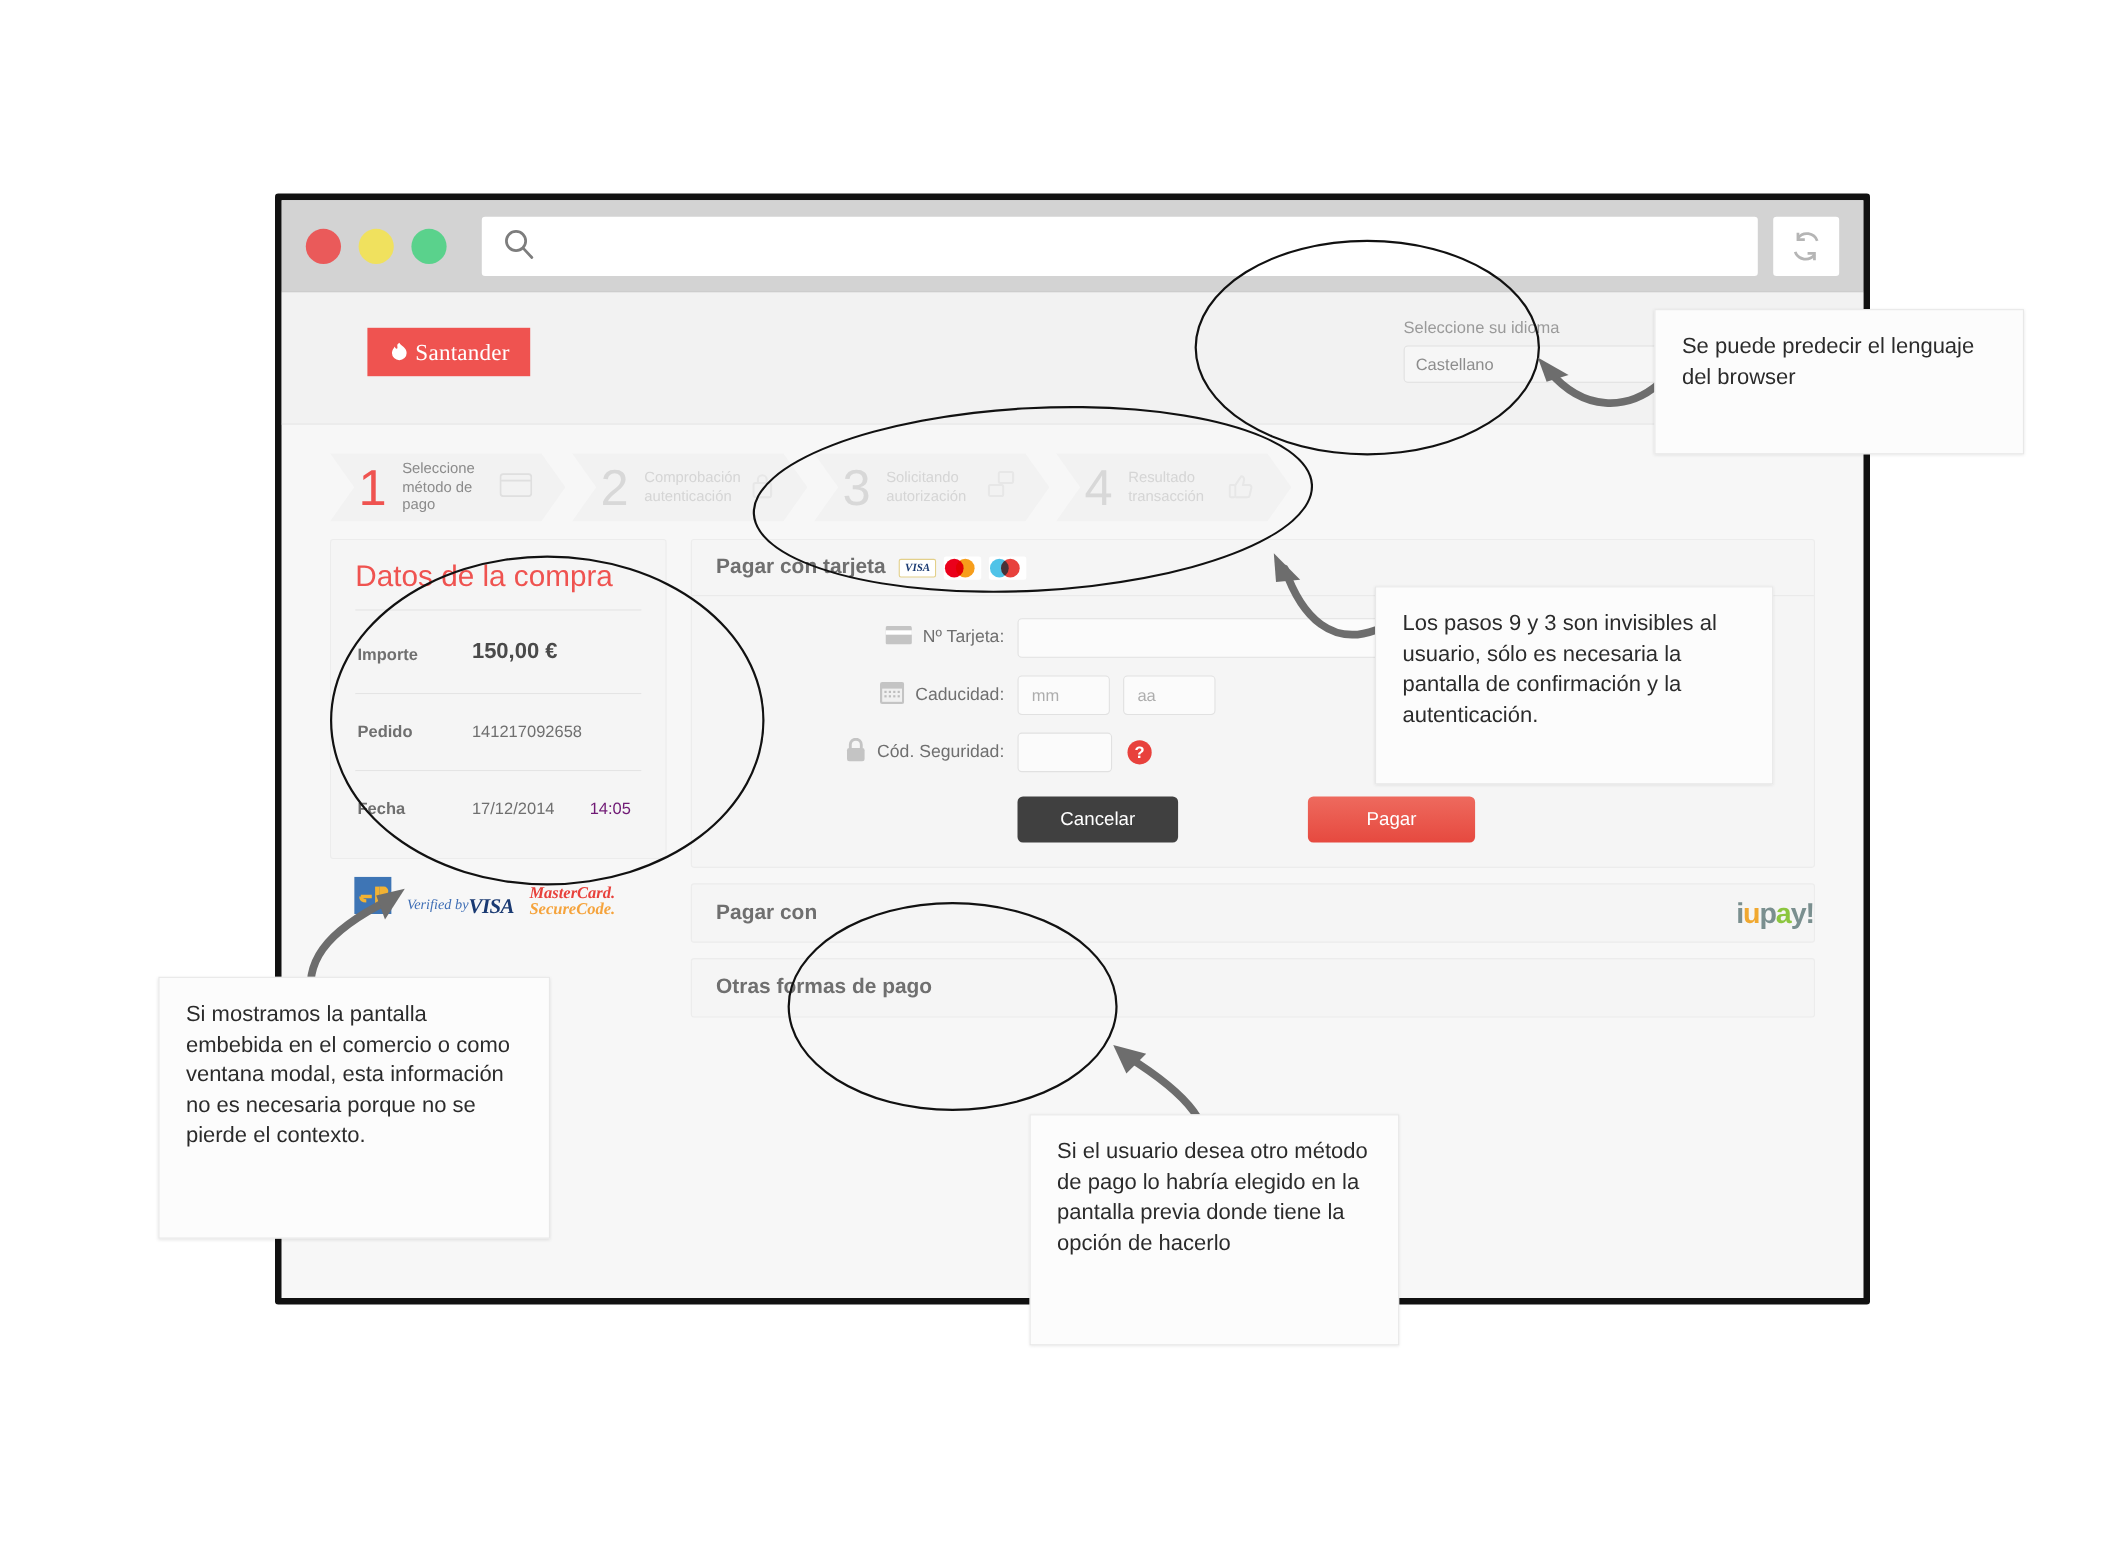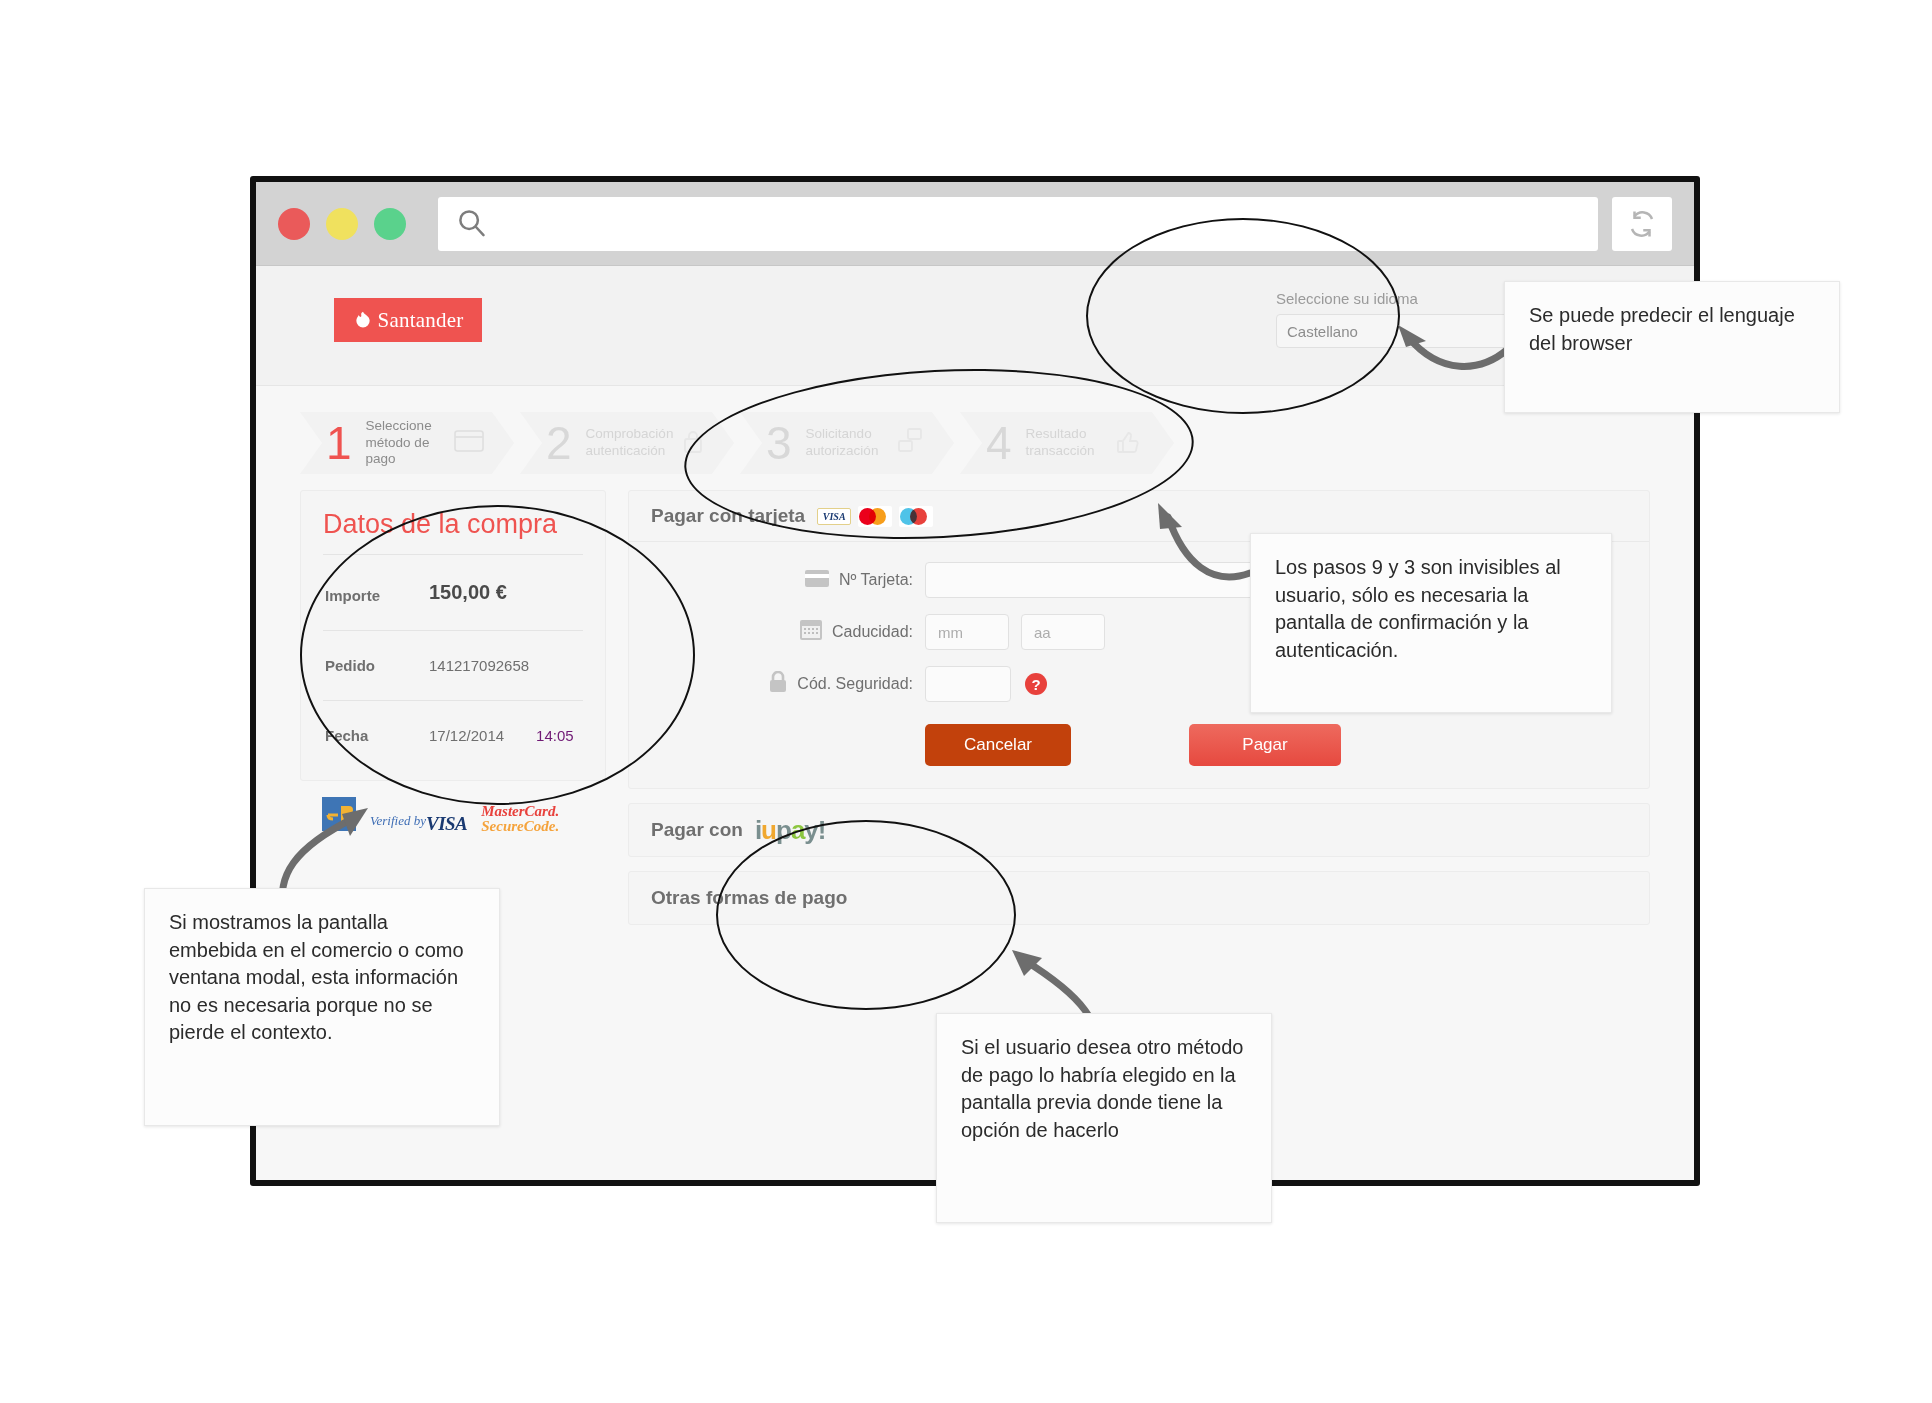--- a/index.html
+++ b/index.html
@@ -180,27 +180,28 @@
     width: 22px; height: 22px; border-radius:50%; background:#e8413c;
     color:#fff; font-size:15px; font-weight:bold;
     display:flex; align-items:center; justify-content:center;
     margin-left: 14px;
   }
   .btn-row { display:flex; align-items:center; padding-left: 296px; margin-top: 22px; }
   .btn {
     border-radius: 5px; height: 42px; display:flex; align-items:center; justify-content:center;
     font-size: 17px; color: #ffffff;
   }
-  .btn.cancel { width: 146px; background: #c2410c; }
+  .btn.cancel { width: 146px; background: #404040; }
   .btn.pay { width: 152px; background: linear-gradient(#ee6a5e,#e6493f); margin-left: 118px; }
 
   .opt-row {
     background: #f5f5f5; border: 1px solid #ececec; border-radius: 3px;
     height: 54px; display:flex; align-items:center; padding-left: 22px; gap: 12px;
     margin-top: 14px;
+    justify-content: space-between;
   }
   .opt-row .t { font-size: 19px; font-weight: bold; color: #6f6f6f; }
   .iupay {
     font-size: 26px; font-weight: bold; color: #7a8f8f;
     letter-spacing: -1px; position: relative; display:inline-block;
     font-family: "Liberation Sans", sans-serif;
   }
   .iupay .dot-o { color: #f0a830; }
   .iupay .a-g { color: #8cc63f; }
 

